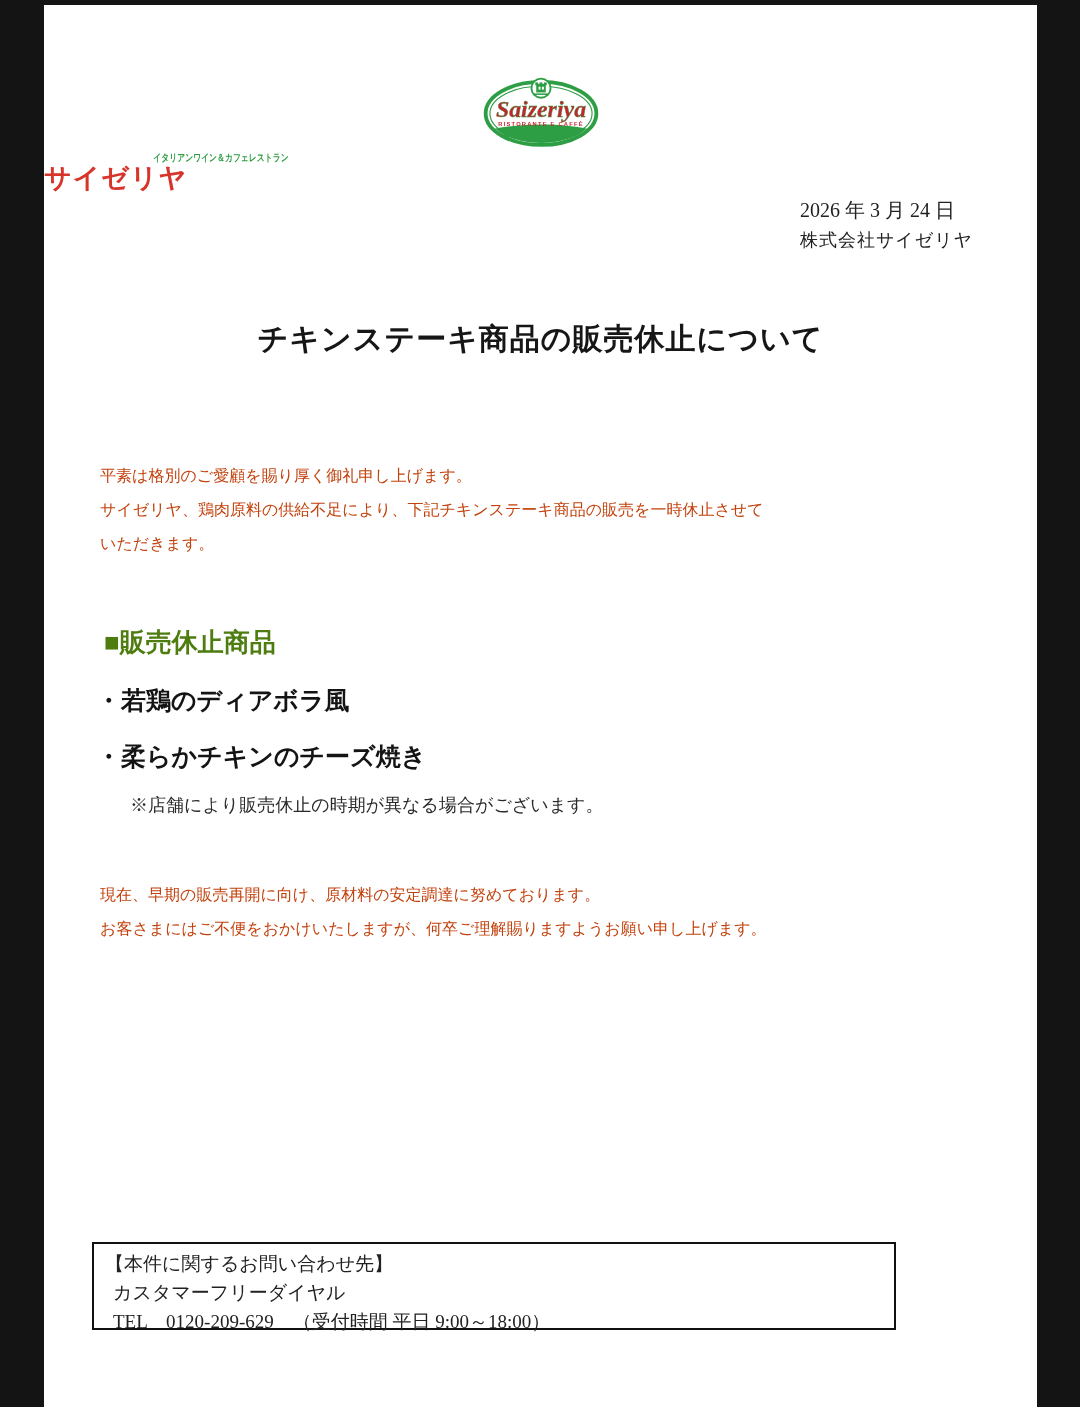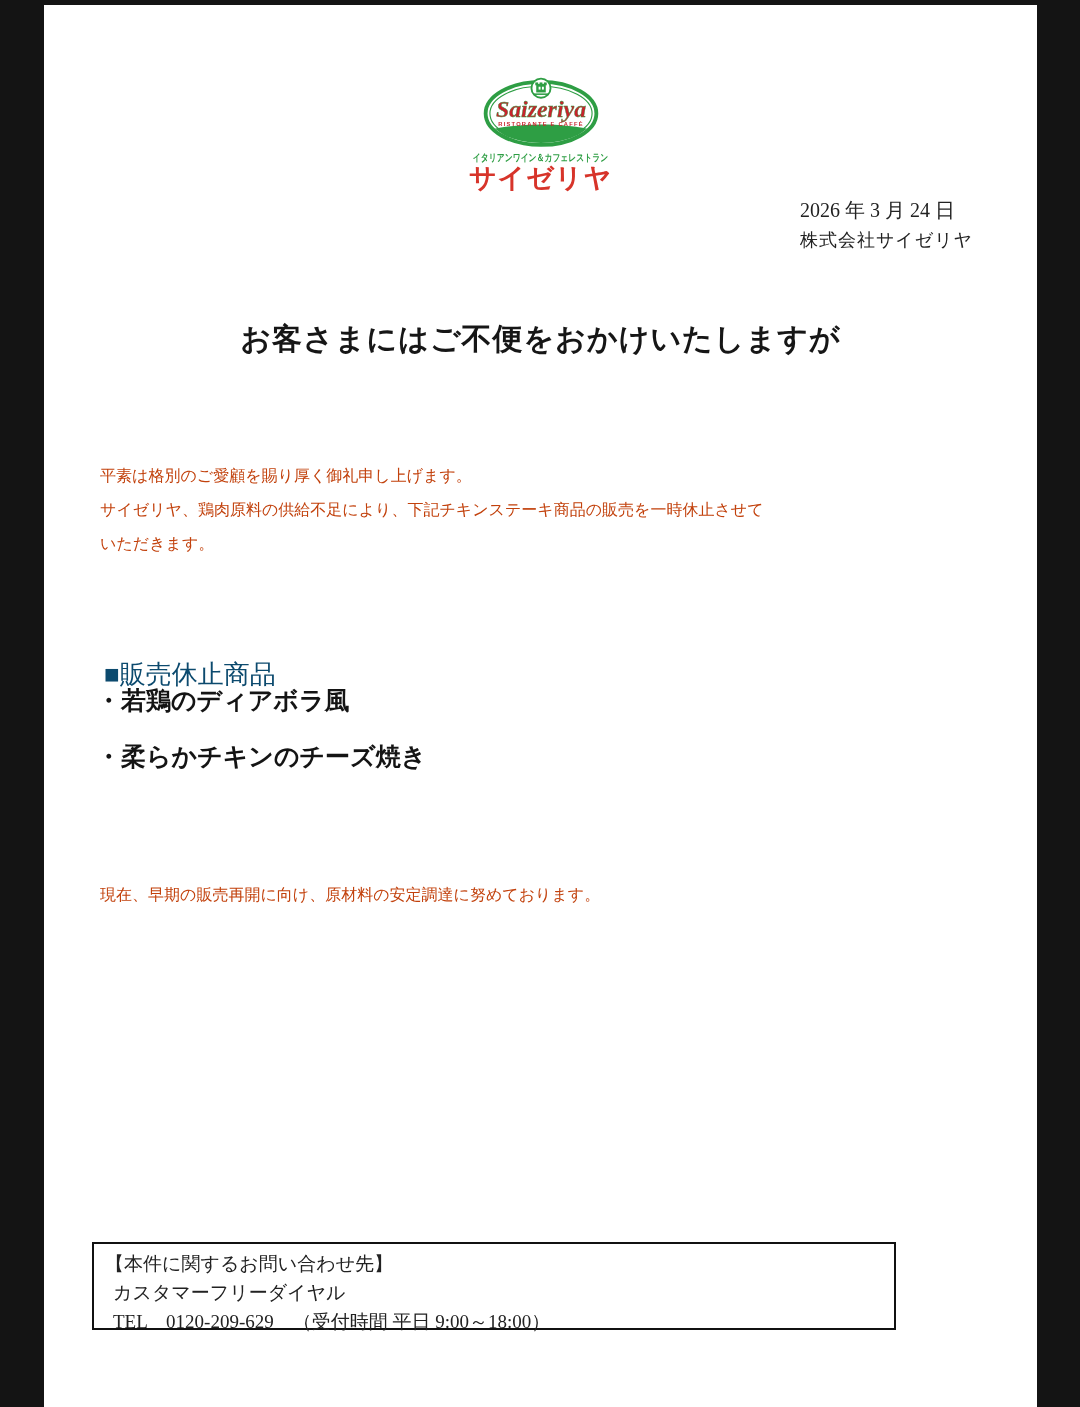--- a/index.html
+++ b/index.html
@@ -25,21 +25,21 @@
     height: 1402px;
     background: #ffffff;
     color: #1f1f1f;
   }
   
   .logo-block {
     position: absolute;
     top: 72px;
     left: 0;
     width: 100%;
-    text-align: center;
+    text-align: left;
     line-height: 1;
   }
   .logo-oval { display: block; margin: 0 auto; }
   .logo-tagline {
     margin-top: 5px;
     font-size: 10px;
     font-weight: bold;
     color: #2e9e44;
     letter-spacing: 0;
     transform: scaleX(0.78);
@@ -86,24 +86,24 @@
     font-size: 16px;
     line-height: 34px;
     color: #c2410c;
     white-space: nowrap;
   }
   .para-1 { top: 454px; }
   .para-2 { top: 873px; }
   .section-header {
     position: absolute;
     left: 60px;
-    top: 652px;
+    top: 620px;
     font-size: 26px;
-    font-weight: normal;
-    color: #0c4a6e;
+    font-weight: bold;
+    color: #4d7c0f;
     white-space: nowrap;
   }
   .product-item {
     position: absolute;
     left: 52px;
     font-size: 25px;
     font-weight: bold;
     color: #141414;
     white-space: nowrap;
   }
@@ -172,34 +172,36 @@
       </svg>
       <div class="logo-tagline">イタリアンワイン＆カフェレストラン</div>
       <div class="logo-katakana">サイゼリヤ</div>
     </div>
 
     <div class="date-block">
       <div class="date">2026 年 3 月 24 日</div>
       <div class="company">株式会社サイゼリヤ</div>
     </div>
 
-    <h1 class="doc-title">お客さまにはご不便をおかけいたしますが</h1>
+    <h1 class="doc-title">チキンステーキ商品の販売休止について</h1>
 
     <div class="para para-1">
       <div>平素は格別のご愛顧を賜り厚く御礼申し上げます。</div>
       <div>サイゼリヤ、鶏肉原料の供給不足により、下記チキンステーキ商品の販売を一時休止させて</div>
       <div>いただきます。</div>
     </div>
 
     <div class="section-header">■販売休止商品</div>
     <div class="product-item item-1">・若鶏のディアボラ風</div>
     <div class="product-item item-2">・柔らかチキンのチーズ焼き</div>
+    <div class="note">※店舗により販売休止の時期が異なる場合がございます。</div>
 
     <div class="para para-2">
       <div>現在、早期の販売再開に向け、原材料の安定調達に努めております。</div>
+      <div>お客さまにはご不便をおかけいたしますが、何卒ご理解賜りますようお願い申し上げます。</div>
     </div>
 
     <div class="contact-box">
       <div>【本件に関するお問い合わせ先】</div>
       <div class="indent">カスタマーフリーダイヤル</div>
       <div class="indent">TEL　0120-209-629　（受付時間 平日 9:00～18:00）</div>
     </div>
 
   </div>
 </div>

